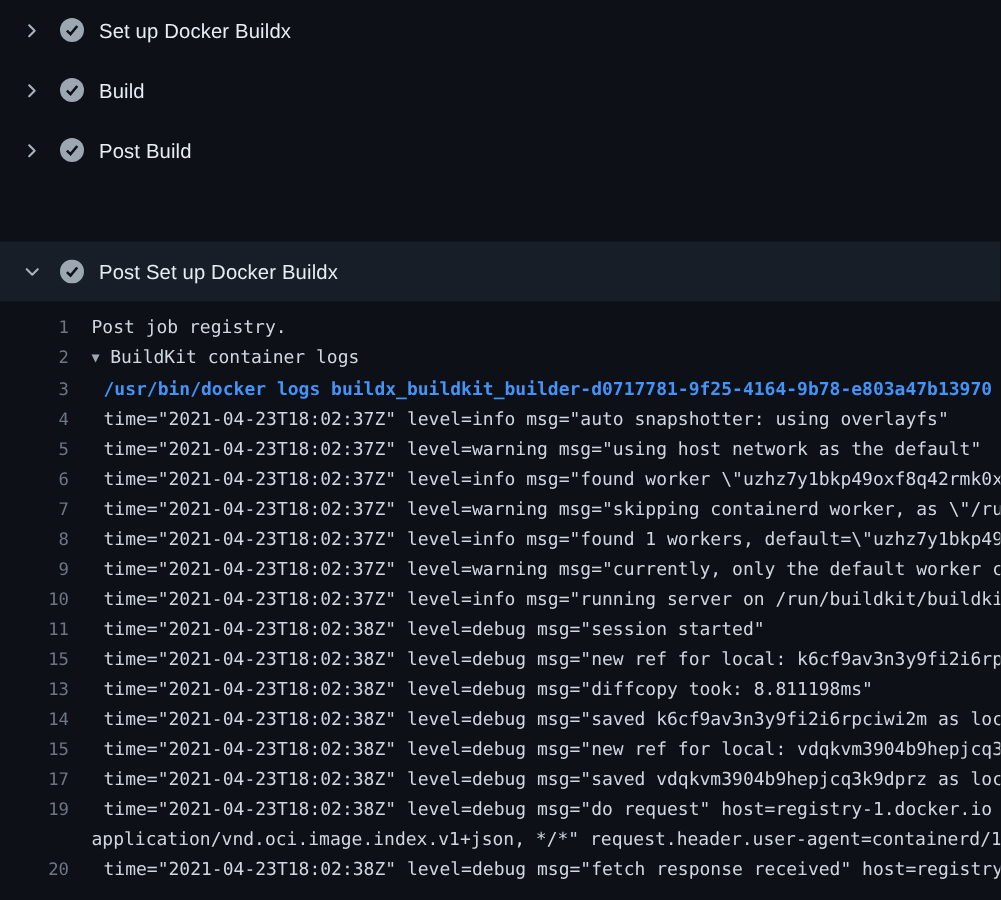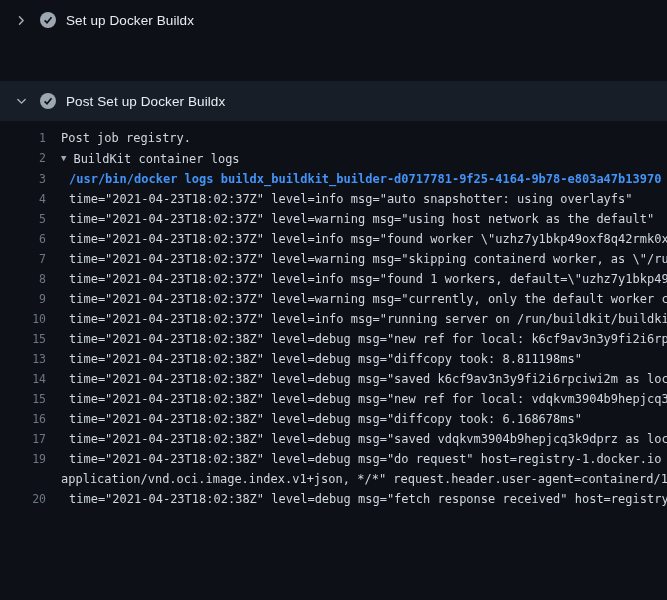--- a/index.html
+++ b/index.html
@@ -85,20 +85,48 @@
           </svg>
         </span>
         <span class="status">
           <svg viewBox="0 0 16 16" width="16" height="16">
             <circle cx="8" cy="8" r="8" fill="var(--status-icon, #9da7b1)"></circle>
             <path d="M4.6 8.4 L7 10.7 L11.5 5.3" fill="none" stroke="var(--page-bg, #0d1117)" stroke-width="1.7"></path>
           </svg>
         </span>
         <span class="step-label">Set up Docker Buildx</span>
       </div>
+      <div class="step-row">
+        <span class="chev">
+          <svg viewBox="0 0 16 16" width="13" height="13">
+            <path d="M5.5 3.5 L10 8 L5.5 12.5" fill="none" stroke="currentColor" stroke-width="1.7" stroke-linecap="round" stroke-linejoin="round"></path>
+          </svg>
+        </span>
+        <span class="status">
+          <svg viewBox="0 0 16 16" width="16" height="16">
+            <circle cx="8" cy="8" r="8" fill="var(--status-icon, #9da7b1)"></circle>
+            <path d="M4.6 8.4 L7 10.7 L11.5 5.3" fill="none" stroke="var(--page-bg, #0d1117)" stroke-width="1.7"></path>
+          </svg>
+        </span>
+        <span class="step-label">Build</span>
+      </div>
+      <div class="step-row">
+        <span class="chev">
+          <svg viewBox="0 0 16 16" width="13" height="13">
+            <path d="M5.5 3.5 L10 8 L5.5 12.5" fill="none" stroke="currentColor" stroke-width="1.7" stroke-linecap="round" stroke-linejoin="round"></path>
+          </svg>
+        </span>
+        <span class="status">
+          <svg viewBox="0 0 16 16" width="16" height="16">
+            <circle cx="8" cy="8" r="8" fill="var(--status-icon, #9da7b1)"></circle>
+            <path d="M4.6 8.4 L7 10.7 L11.5 5.3" fill="none" stroke="var(--page-bg, #0d1117)" stroke-width="1.7"></path>
+          </svg>
+        </span>
+        <span class="step-label">Post Build</span>
+      </div>
       <div class="step-row expanded">
         <span class="chev">
           <svg viewBox="0 0 16 16" width="13" height="13">
             <path d="M3.5 5.5 L8 10 L12.5 5.5" fill="none" stroke="currentColor" stroke-width="1.7" stroke-linecap="round" stroke-linejoin="round"></path>
           </svg>
         </span>
         <span class="status">
           <svg viewBox="0 0 16 16" width="16" height="16">
             <circle cx="8" cy="8" r="8" fill="var(--status-icon, #9da7b1)"></circle>
             <path d="M4.6 8.4 L7 10.7 L11.5 5.3" fill="none" stroke="var(--page-bg, #0d1117)" stroke-width="1.7"></path>
@@ -111,23 +139,23 @@
       <div class="log-row"><span class="ln">1</span><span class="lc">Post job registry.</span></div>
       <div class="log-row"><span class="ln">2</span><span class="lc"><span class="group-caret">▼</span><span>BuildKit container logs</span></span></div>
       <div class="log-row"><span class="ln">3</span><span class="lc indent command">/usr/bin/docker logs buildx_buildkit_builder-d0717781-9f25-4164-9b78-e803a47b13970</span></div>
       <div class="log-row"><span class="ln">4</span><span class="lc indent">time="2021-04-23T18:02:37Z" level=info msg="auto snapshotter: using overlayfs"</span></div>
       <div class="log-row"><span class="ln">5</span><span class="lc indent">time="2021-04-23T18:02:37Z" level=warning msg="using host network as the default"</span></div>
       <div class="log-row"><span class="ln">6</span><span class="lc indent">time="2021-04-23T18:02:37Z" level=info msg="found worker \"uzhz7y1bkp49oxf8q42rmk0xj</span></div>
       <div class="log-row"><span class="ln">7</span><span class="lc indent">time="2021-04-23T18:02:37Z" level=warning msg="skipping containerd worker, as \"/run</span></div>
       <div class="log-row"><span class="ln">8</span><span class="lc indent">time="2021-04-23T18:02:37Z" level=info msg="found 1 workers, default=\"uzhz7y1bkp49o</span></div>
       <div class="log-row"><span class="ln">9</span><span class="lc indent">time="2021-04-23T18:02:37Z" level=warning msg="currently, only the default worker ca</span></div>
       <div class="log-row"><span class="ln">10</span><span class="lc indent">time="2021-04-23T18:02:37Z" level=info msg="running server on /run/buildkit/buildkit</span></div>
+      <div class="log-row"><span class="ln">11</span><span class="lc indent">time="2021-04-23T18:02:38Z" level=debug msg="session started"</span></div>
       <div class="log-row"><span class="ln">15</span><span class="lc indent">time="2021-04-23T18:02:38Z" level=debug msg="new ref for local: k6cf9av3n3y9fi2i6rpc</span></div>
       <div class="log-row"><span class="ln">13</span><span class="lc indent">time="2021-04-23T18:02:38Z" level=debug msg="diffcopy took: 8.811198ms"</span></div>
       <div class="log-row"><span class="ln">14</span><span class="lc indent">time="2021-04-23T18:02:38Z" level=debug msg="saved k6cf9av3n3y9fi2i6rpciwi2m as loca</span></div>
       <div class="log-row"><span class="ln">15</span><span class="lc indent">time="2021-04-23T18:02:38Z" level=debug msg="new ref for local: vdqkvm3904b9hepjcq3k</span></div>
-      <div class="log-row"><span class="ln">16</span><span class="lc indent">time="2021-04-23T18:02:38Z" level=debug msg="diffcopy took: 6.168678ms"</span></div>
       <div class="log-row"><span class="ln">17</span><span class="lc indent">time="2021-04-23T18:02:38Z" level=debug msg="saved vdqkvm3904b9hepjcq3k9dprz as loca</span></div>
       <div class="log-row"><span class="ln">19</span><span class="lc indent">time="2021-04-23T18:02:38Z" level=debug msg="do request" host=registry-1.docker.io r</span></div>
       <div class="log-row"><span class="ln"></span><span class="lc">application/vnd.oci.image.index.v1+json, */*" request.header.user-agent=containerd/1.4</span></div>
       <div class="log-row"><span class="ln">20</span><span class="lc indent">time="2021-04-23T18:02:38Z" level=debug msg="fetch response received" host=registry</span></div>
     </div>
 </div>
 
 </body></html>

